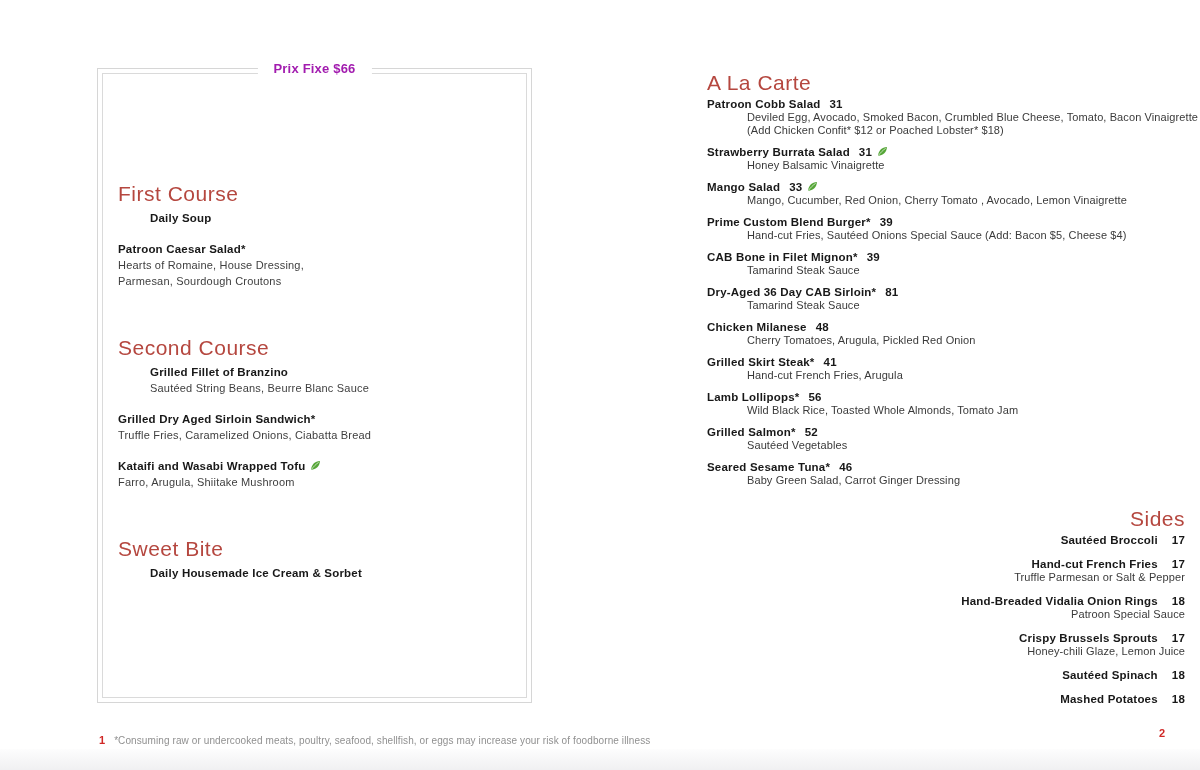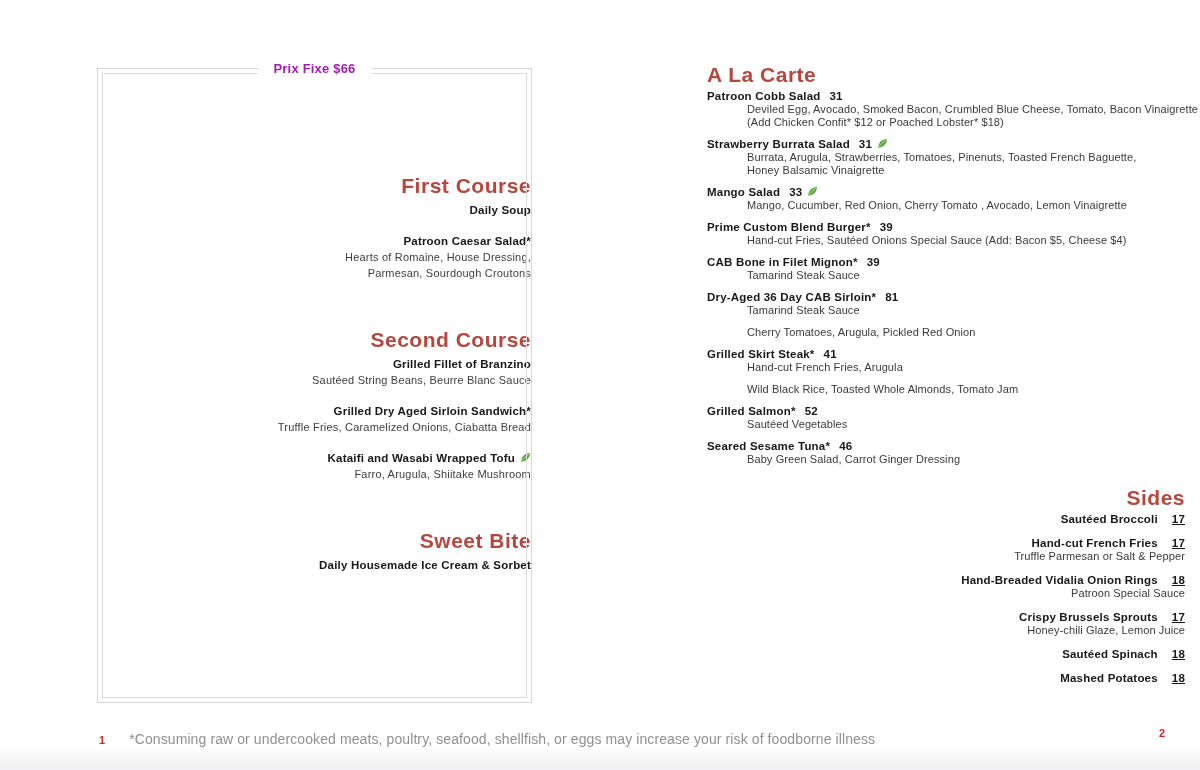--- a/index.html
+++ b/index.html
@@ -15,46 +15,46 @@
   }
   .pf-box-inner{
     position:absolute;left:4px;top:4px;right:4px;bottom:4px;
     border:1px solid #dadada;pointer-events:none;
   }
   .pf-title{
     position:absolute;left:50%;top:-8px;transform:translateX(-50%);
     background:#ffffff;padding:0 16px;white-space:nowrap;
     font-size:13px;font-weight:bold;color:#a21caf;letter-spacing:.2px;
   }
-  .pf-content{padding:100px 0 0 20px;text-align:right;}
+  .pf-content{padding:100px 0 0 20px;}
   .pf-section{margin:0 0 0 0;}
   .pf-section + .pf-section{margin-top:46px;}
   .red-heading{
-    margin:4px 0 4px 0;font-size:21px;font-weight:700;line-height:25px;
+    margin:12px 0 4px 0;font-size:21px;font-weight:400;line-height:25px;
     color:#b5473f;letter-spacing:.5px;
   }
   .pf-item{margin:15px 0 0 0;line-height:16px;}
   .pf-item.lead{margin-top:0;margin-left:32px;}
   .item-name{font-size:11.5px;font-weight:bold;color:#181818;letter-spacing:.2px;}
   .pf-desc{font-size:11px;color:#3e3e3e;letter-spacing:.2px;white-space:nowrap;}
   
   .rc{position:absolute;left:707px;top:58px;width:478px;}
   .rc .red-heading{margin-bottom:3px;}
   .rc-item{margin:0 0 9px 0;line-height:13px;}
   .rc-desc{font-size:11px;color:#3a3a3a;letter-spacing:.1px;white-space:nowrap;padding-left:40px;}
   .price{margin-left:9px;}
   .sides-section{margin-top:19px;text-align:right;}
   .sides-section .rc-item{margin-bottom:11px;}
-  .sides-section .price{margin-left:14px;text-decoration:underline;}
+  .sides-section .price{margin-left:14px;}
   
   .leaf{display:inline-block;width:11px;height:11px;margin-left:5px;vertical-align:-1px;}
   
   .footnote-row{position:absolute;left:99px;top:730px;white-space:nowrap;}
   .pagenum{font-size:11px;font-weight:bold;color:#d02826;}
-  .footnote-text{font-size:14px;color:#909090;margin-left:24px;letter-spacing:.1px;}
+  .footnote-text{font-size:10px;color:#909090;margin-left:9px;letter-spacing:.1px;}
   .pagenum-right{position:absolute;left:1159px;top:727px;}
   .bottom-band{
     position:absolute;left:0;top:749px;width:1200px;height:21px;
     background:linear-gradient(to bottom,#fdfdfd,#f0f0f2);
   }
 </style>
 </head>
 <body>
 
 <div class="pf-box">
@@ -111,21 +111,20 @@
     <div class="item-name"><span>Patroon Cobb Salad</span><span class="price">31</span></div>
     <div class="rc-desc">Deviled Egg, Avocado, Smoked Bacon, Crumbled Blue Cheese, Tomato, Bacon Vinaigrette</div>
     <div class="rc-desc">(Add Chicken Confit* $12 or Poached Lobster* $18)</div>
   </div>
 
   <div class="rc-item">
     <div class="item-name"><span>Strawberry Burrata Salad</span><span class="price">31</span><svg class="leaf" viewBox="0 0 12 12">
           <path d="M1.2 10.8 C1.2 5.5 5.5 1.2 10.8 1.2 C10.8 6.5 6.5 10.8 1.2 10.8 Z" fill="#55a637"></path>
           <path d="M1.5 10.5 C3.5 7.5 6.5 4.5 9.5 2.5" stroke="#ffffff" stroke-width="0.7" fill="none"></path>
         </svg></div>
-    <div class="rc-desc">Burrata, Arugula, Strawberries, Tomatoes, Pinenuts, Toasted French Baguette,</div>
     <div class="rc-desc">Honey Balsamic Vinaigrette</div>
   </div>
 
   <div class="rc-item">
     <div class="item-name"><span>Mango Salad</span><span class="price">33</span><svg class="leaf" viewBox="0 0 12 12">
           <path d="M1.2 10.8 C1.2 5.5 5.5 1.2 10.8 1.2 C10.8 6.5 6.5 10.8 1.2 10.8 Z" fill="#55a637"></path>
           <path d="M1.5 10.5 C3.5 7.5 6.5 4.5 9.5 2.5" stroke="#ffffff" stroke-width="0.7" fill="none"></path>
         </svg></div>
     <div class="rc-desc">Mango, Cucumber, Red Onion, Cherry Tomato , Avocado, Lemon Vinaigrette</div>
   </div>
@@ -139,29 +138,31 @@
     <div class="item-name"><span>CAB Bone in Filet Mignon*</span><span class="price">39</span></div>
     <div class="rc-desc">Tamarind Steak Sauce</div>
   </div>
 
   <div class="rc-item">
     <div class="item-name"><span>Dry-Aged 36 Day CAB Sirloin*</span><span class="price">81</span></div>
     <div class="rc-desc">Tamarind Steak Sauce</div>
   </div>
 
   <div class="rc-item">
+    <div class="item-name"><span>Chicken Milanese</span><span class="price">48</span></div>
     <div class="rc-desc">Cherry Tomatoes, Arugula, Pickled Red Onion</div>
   </div>
 
   <div class="rc-item">
     <div class="item-name"><span>Grilled Skirt Steak*</span><span class="price">41</span></div>
     <div class="rc-desc">Hand-cut French Fries, Arugula</div>
   </div>
 
   <div class="rc-item">
+    <div class="item-name"><span>Lamb Lollipops*</span><span class="price">56</span></div>
     <div class="rc-desc">Wild Black Rice, Toasted Whole Almonds, Tomato Jam</div>
   </div>
 
   <div class="rc-item">
     <div class="item-name"><span>Grilled Salmon*</span><span class="price">52</span></div>
     <div class="rc-desc">Sautéed Vegetables</div>
   </div>
 
   <div class="rc-item">
     <div class="item-name"><span>Seared Sesame Tuna*</span><span class="price">46</span></div>

